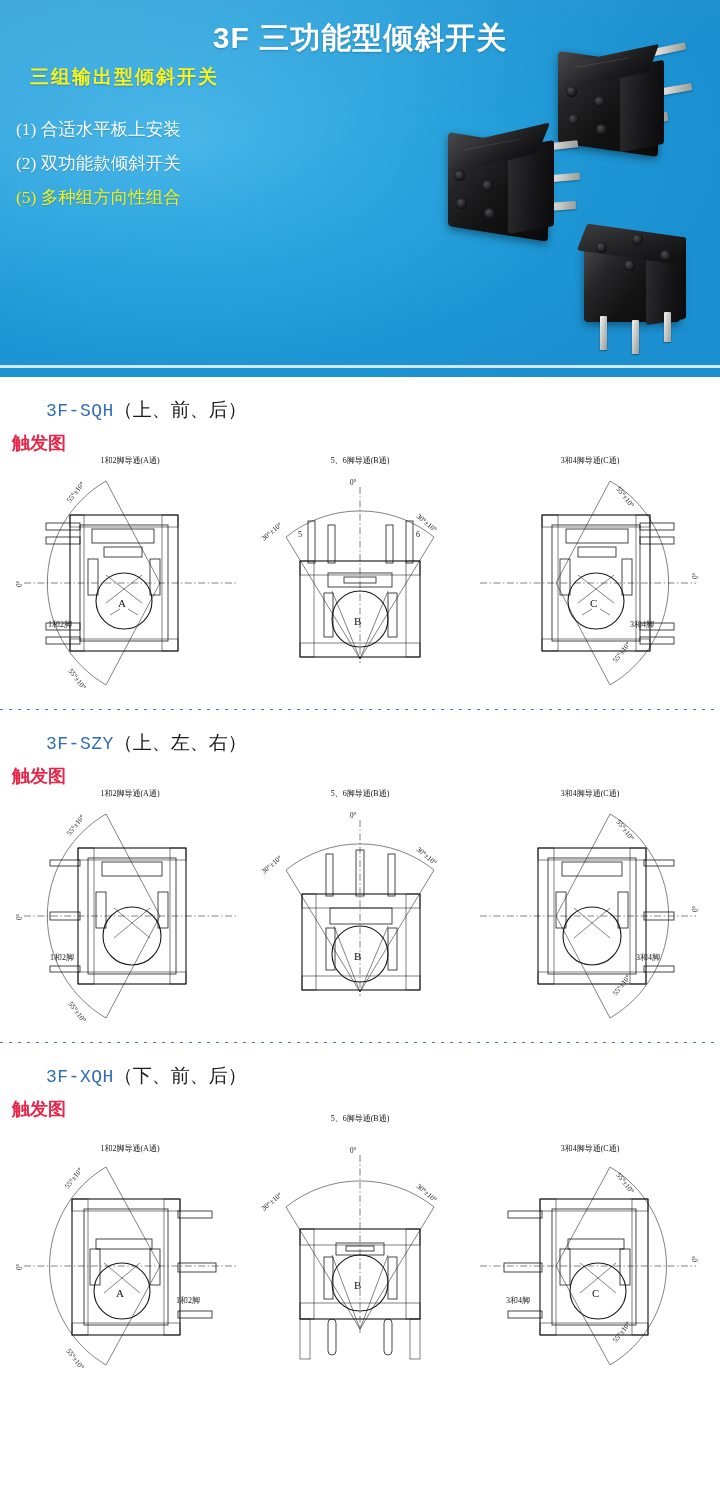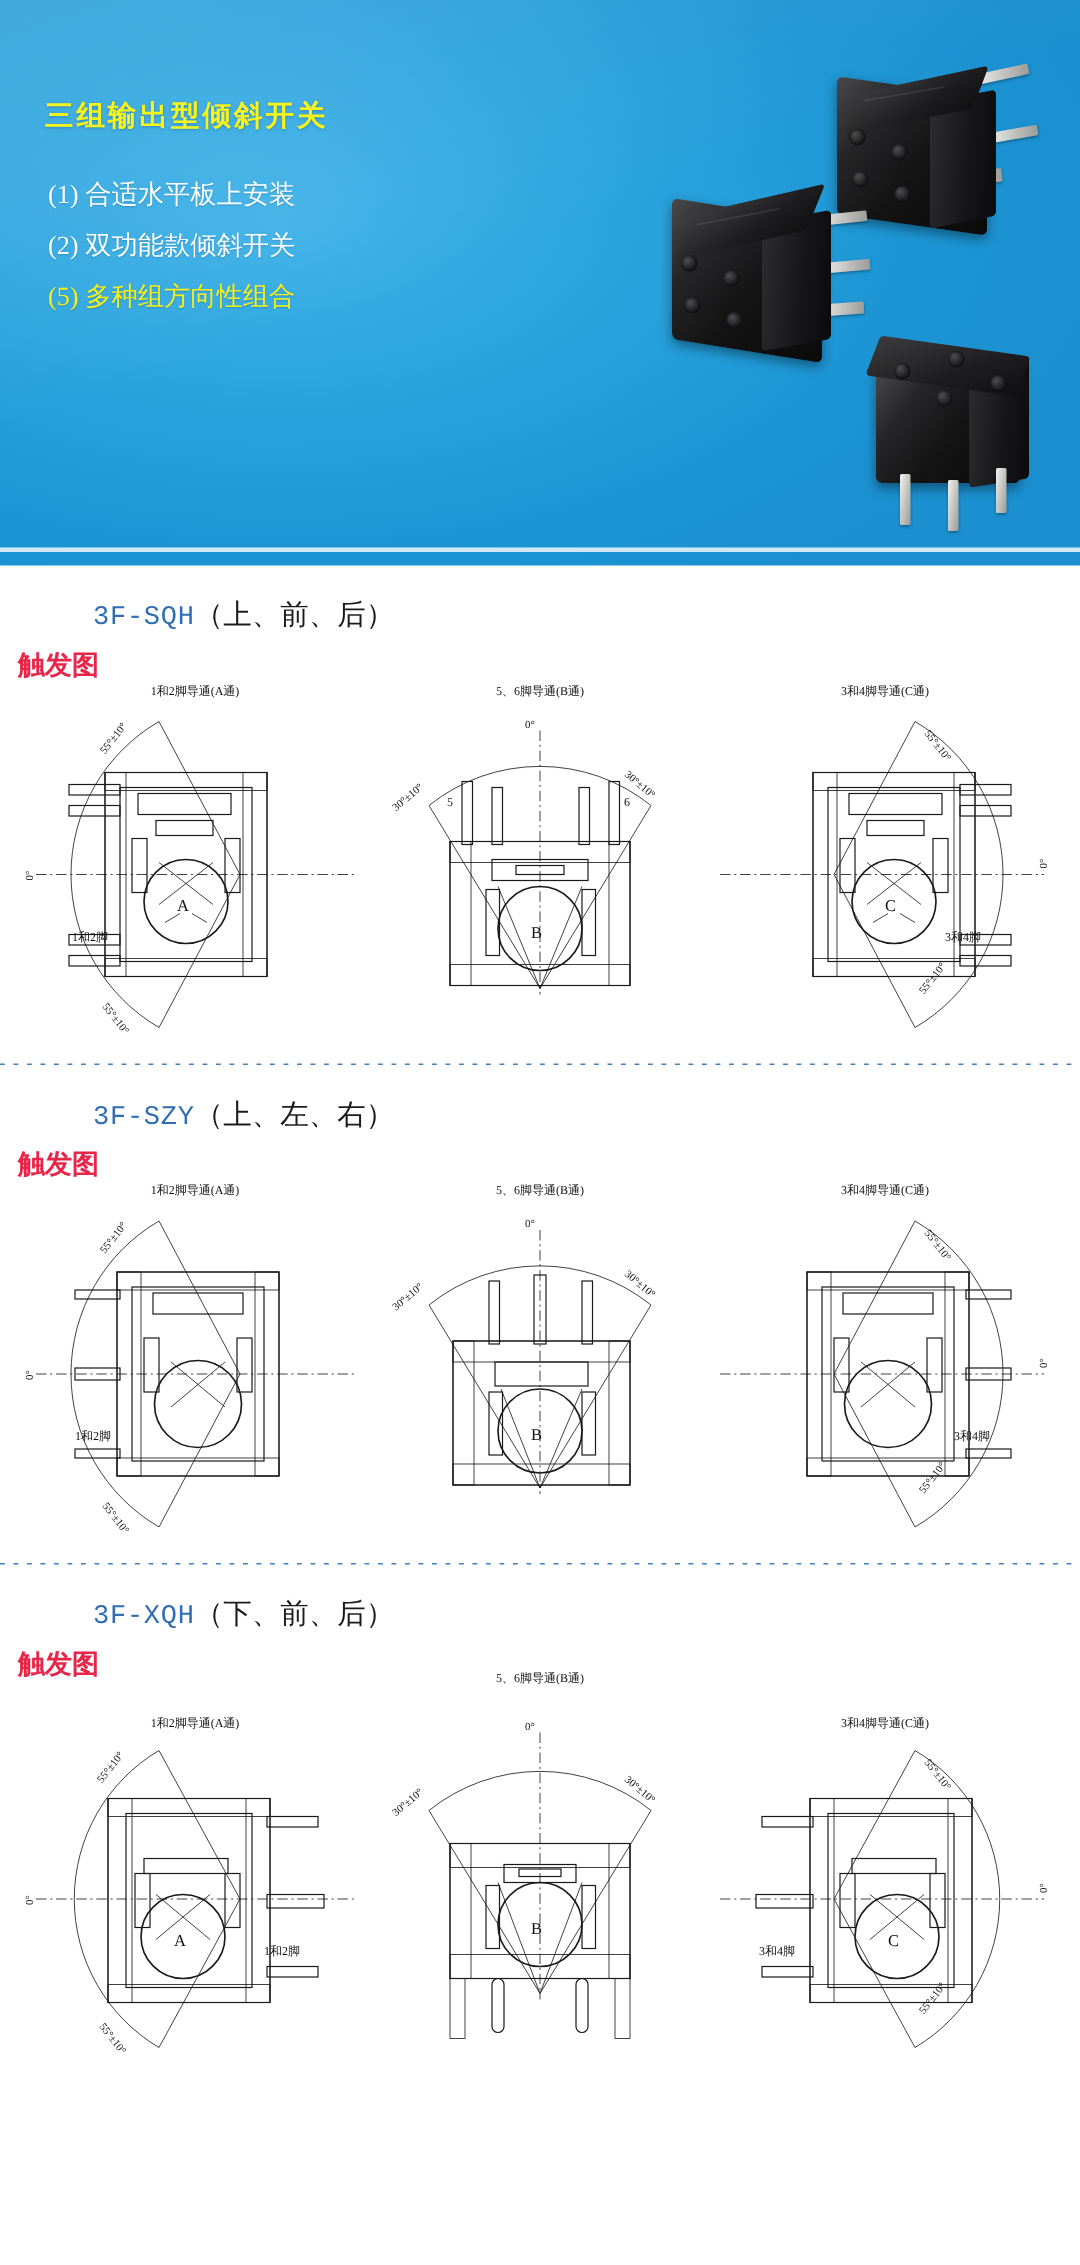--- a/index.html
+++ b/index.html
@@ -29,21 +29,21 @@
     font-weight:bold; font-size:30px; letter-spacing:1px;
     text-shadow:0 1px 2px rgba(0,40,70,.30);
   }
   .hero-sub {
     position:absolute; left:30px; top:64px;
     color:#f6f31e;
     font-family:"Liberation Sans","DejaVu Sans",sans-serif;
     font-weight:bold; font-size:19px; letter-spacing:2px;
     text-shadow:0 1px 2px rgba(0,40,70,.28);
   }
-  .hero-list { position:absolute; left:32px; top:112px; width:430px; }
+  .hero-list { position:absolute; left:16px; top:112px; width:430px; }
   .hero-list li {
     list-style:none; color:#ffffff;
     font-size:17.5px; line-height:34px; white-space:nowrap;
     font-family:"Liberation Serif","DejaVu Serif",serif;
     text-shadow:0 1px 1px rgba(0,40,70,.22);
   }
   .hero-list li.accent { color:#f3f01c; }
   .hero-rule {
     position:absolute; left:0; bottom:9px; width:100%; height:3px;
     background:rgba(255,255,255,.80);
@@ -81,21 +81,21 @@
   }
 
   
   .section { position:relative; width:720px; }
   .dotted {
     width:720px; height:1px; margin:0 auto;
     background-image:linear-gradient(to right,#3f7fc0 0 3px, transparent 3px 9px);
     background-size:9px 1px; background-repeat:repeat-x;
   }
   .sec-head {
-    padding:20px 0 0 62px;
+    padding:20px 0 0 46px;
     font-size:19px; color:#1b1b1b;
     font-family:"Liberation Serif","DejaVu Serif",serif;
   }
   .sec-head .model {
     color:#2f6eb5;
     font-family:"Liberation Mono","DejaVu Sans Mono",monospace;
     font-size:18px; letter-spacing:.5px;
   }
   .sec-trigger {
     padding:8px 16px 0 12px;
@@ -118,20 +118,21 @@
   .ln2 { stroke:#1a1a1a; stroke-width:1.1; fill:none; }
   .thin { stroke:#1a1a1a; stroke-width:.55; fill:none; }
   .dash { stroke:#1a1a1a; stroke-width:.55; fill:none; stroke-dasharray:7 2.5 1.4 2.5; }
 </style>
 </head>
 <body>
 
 <div class="hero">
   <div class="hero-sheen"></div>
 
+  <div class="hero-title">3F  三功能型倾斜开关</div>
   <div class="hero-sub">三组输出型倾斜开关</div>
 
   <ul class="hero-list">
     <li>(1) 合适水平板上安装</li>
     <li>(2) 双功能款倾斜开关</li>
     <li class="accent">(5) 多种组方向性组合</li>
   </ul>
 
   <div class="photos">
 

